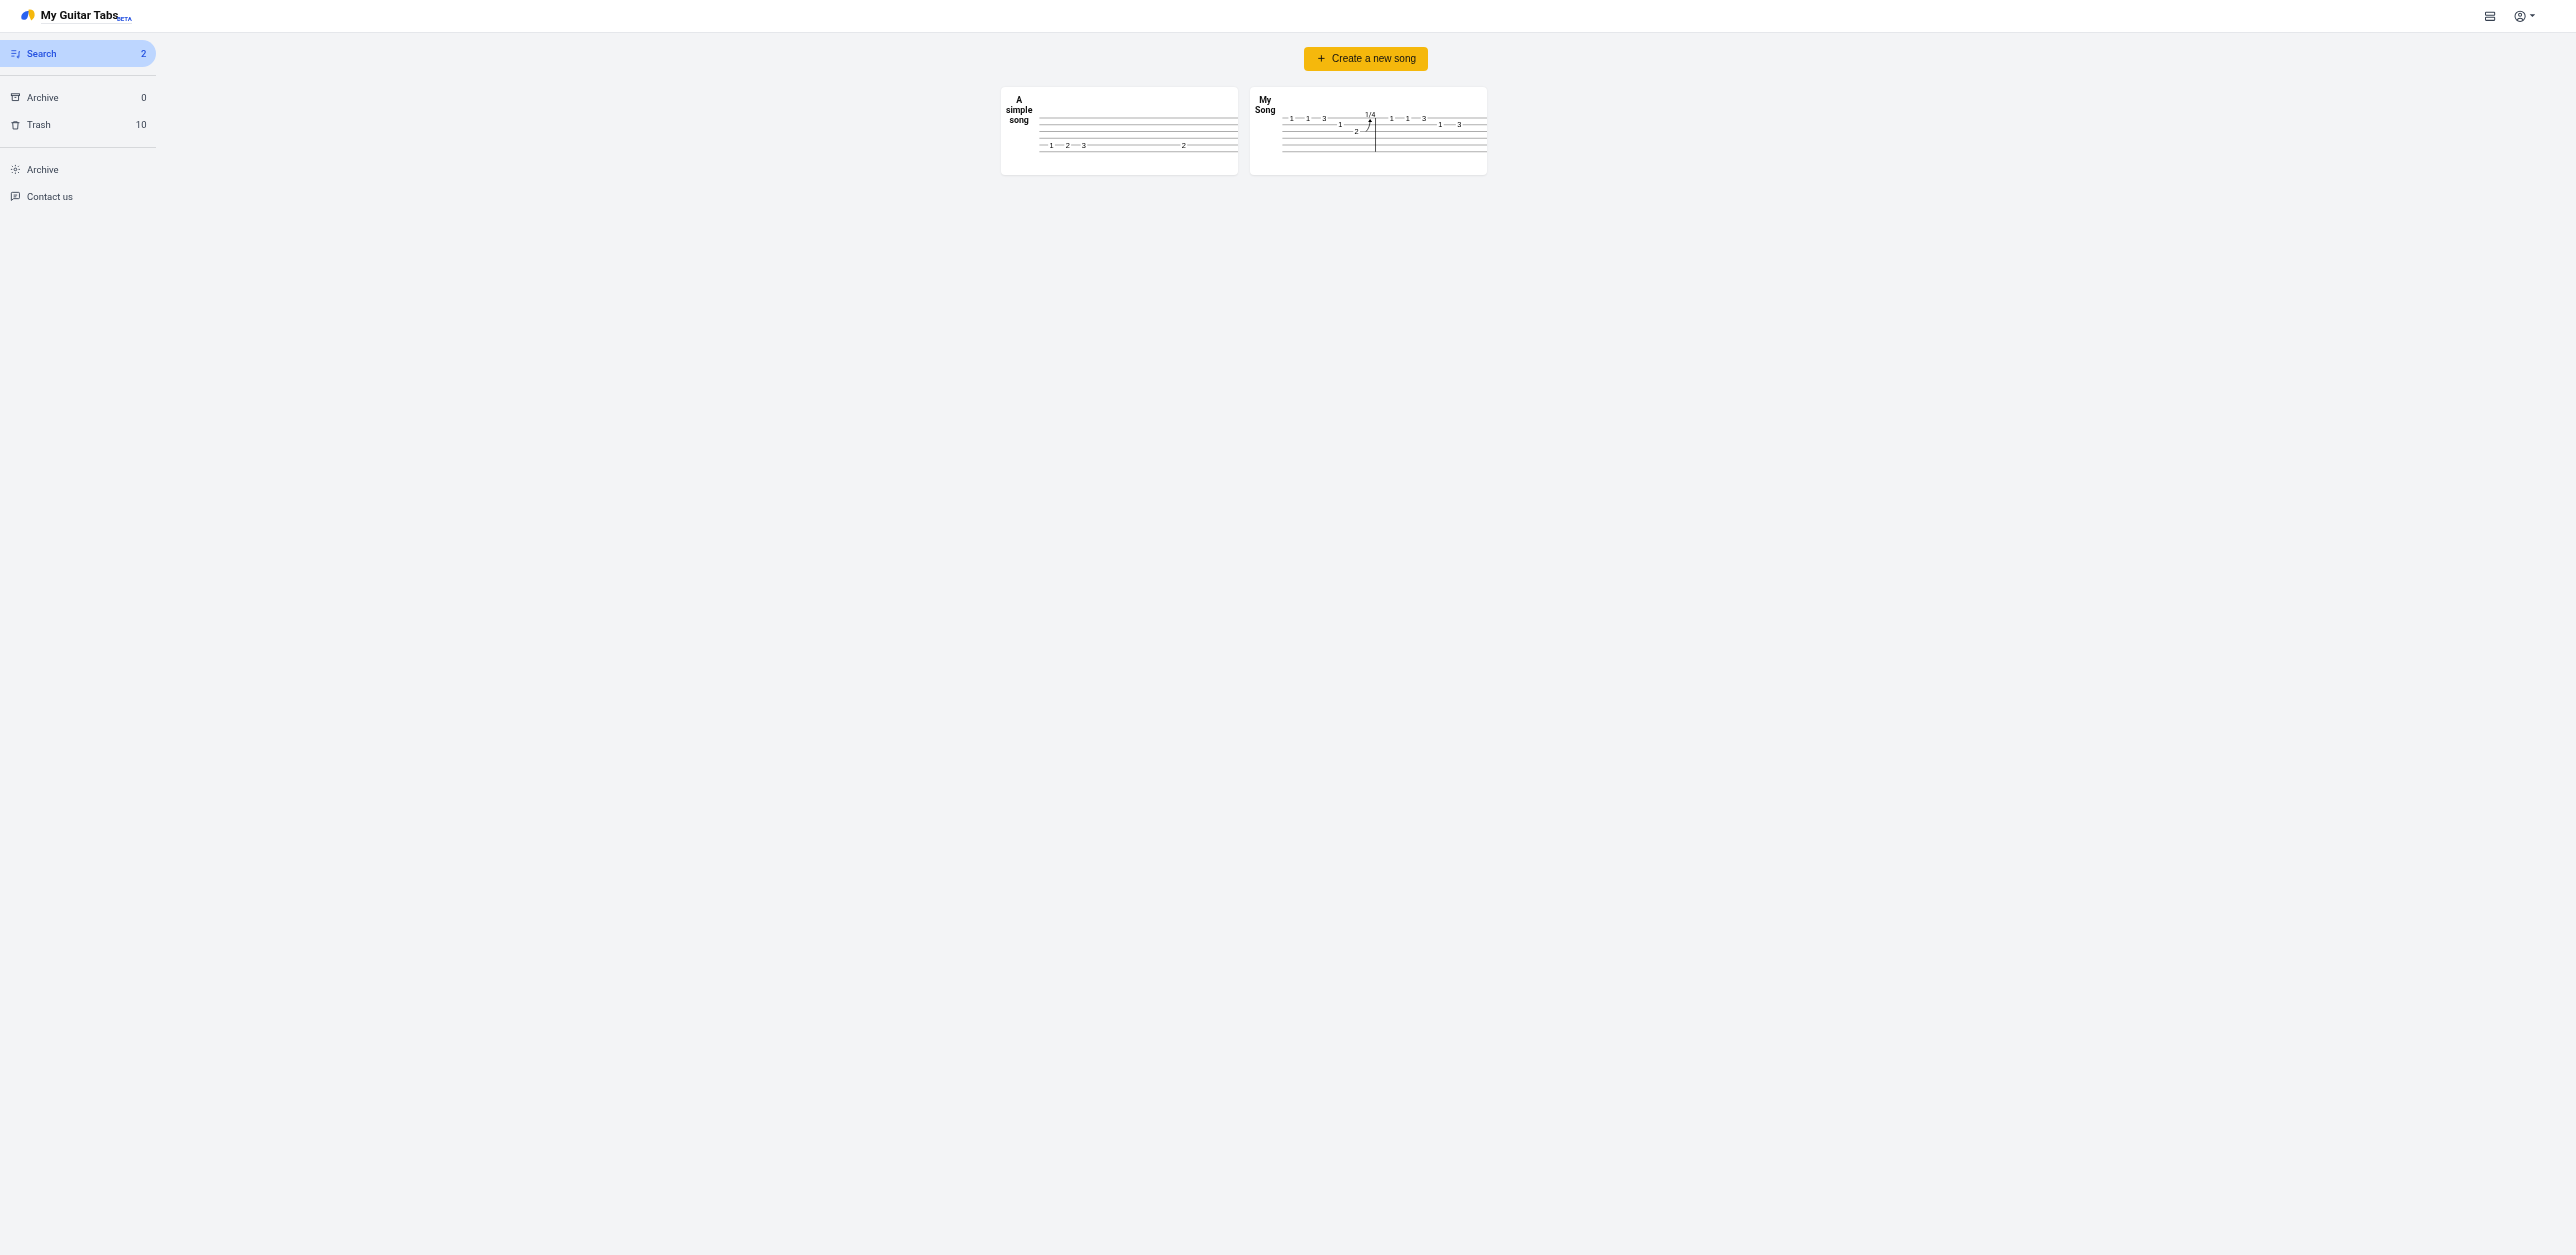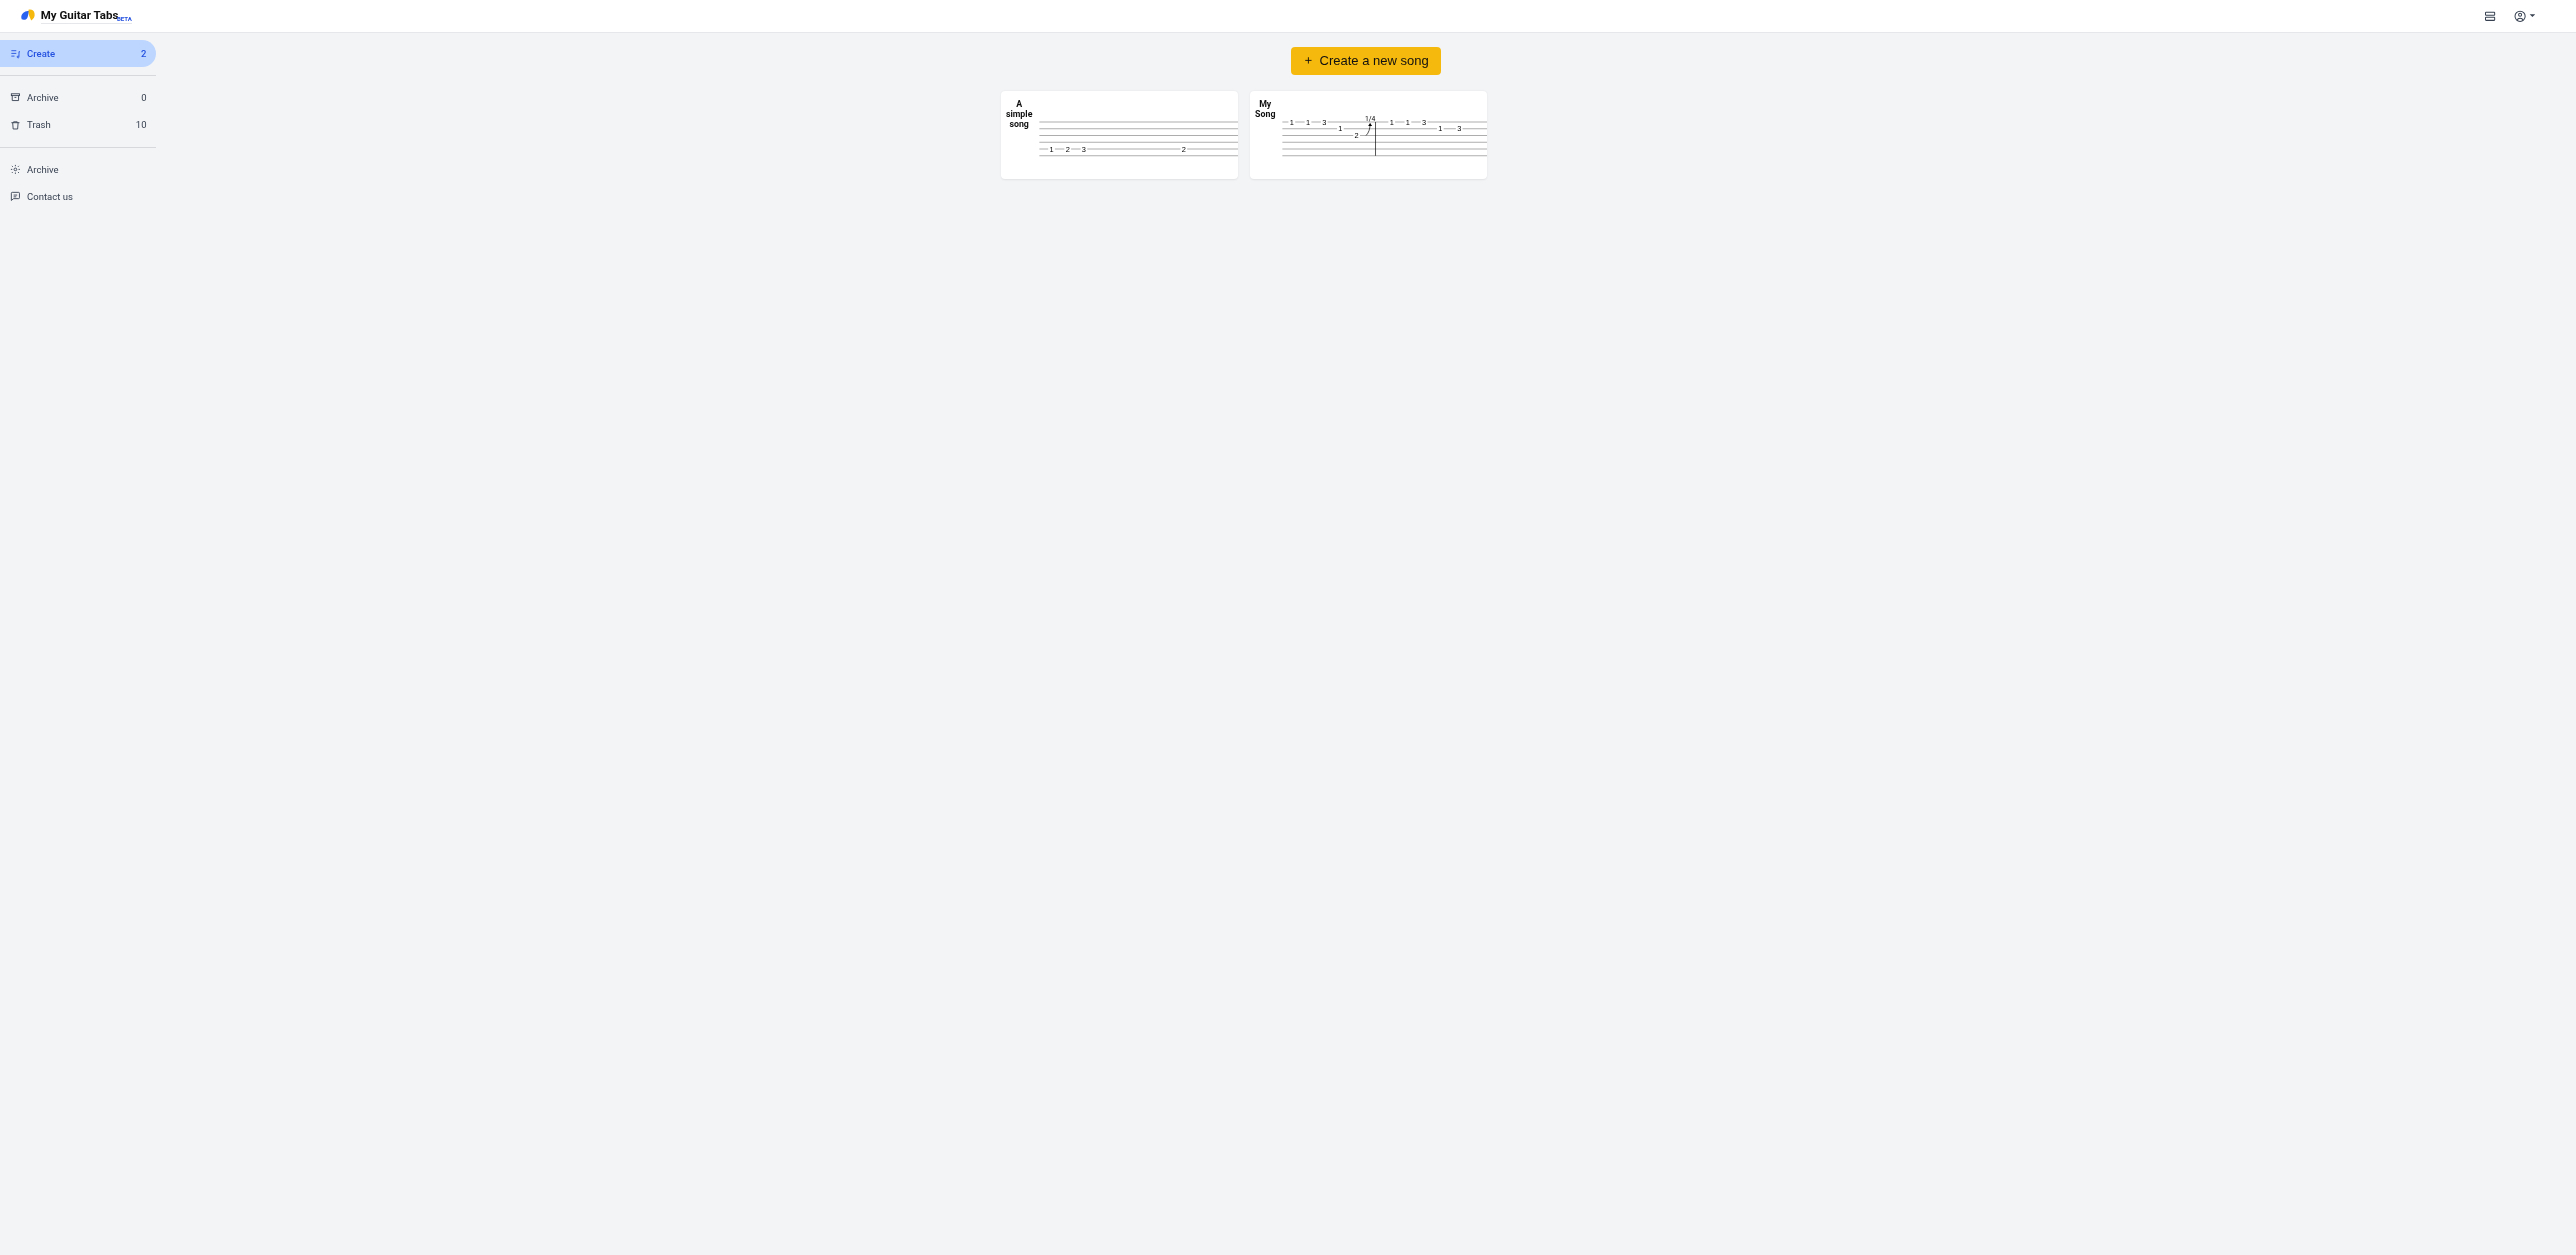--- a/index.html
+++ b/index.html
@@ -130,21 +130,21 @@
       display: flex;
       flex-direction: column;
       align-items: center;
     }
     .create-btn {
       background: #f5b80c;
       color: #111;
       border: none;
       border-radius: 4.1px;
       padding: 6.8px 12.2px;
-      font-size: 13px;
+      font-size: 10px;
       font-weight: 500;
       display: flex;
       align-items: center;
       gap: 5.4px;
       cursor: pointer;
       margin-bottom: 16.3px;
     }
     .songs-grid {
       display: flex;
       gap: 12.2px;
@@ -236,21 +236,21 @@
   <aside class="sidebar">
     <div class="sidebar-item active">
       <span>
         <svg width="10.8" height="10.8" viewBox="0 0 24 24" fill="none" stroke="currentColor" stroke-width="2">
           <line x1="3" y1="6" x2="14" y2="6"></line>
           <line x1="3" y1="12" x2="14" y2="12"></line>
           <line x1="3" y1="18" x2="10" y2="18"></line>
           <path d="M18 18 a2 2 0 1 0 0.01 0 M20 18 V8 l3 1"></path>
         </svg>
       </span>
-      <span>Create</span>
+      <span>Search</span>
       <span class="count">2</span>
     </div>
     <hr class="sidebar-divider">
     <div class="sidebar-item">
       <span>
         <svg width="10.8" height="10.8" viewBox="0 0 24 24" fill="none" stroke="currentColor" stroke-width="2">
           <rect x="3" y="4" width="18" height="4"></rect>
           <path d="M5 8v11h14V8"></path>
           <line x1="10" y1="12" x2="14" y2="12"></line>
         </svg>

